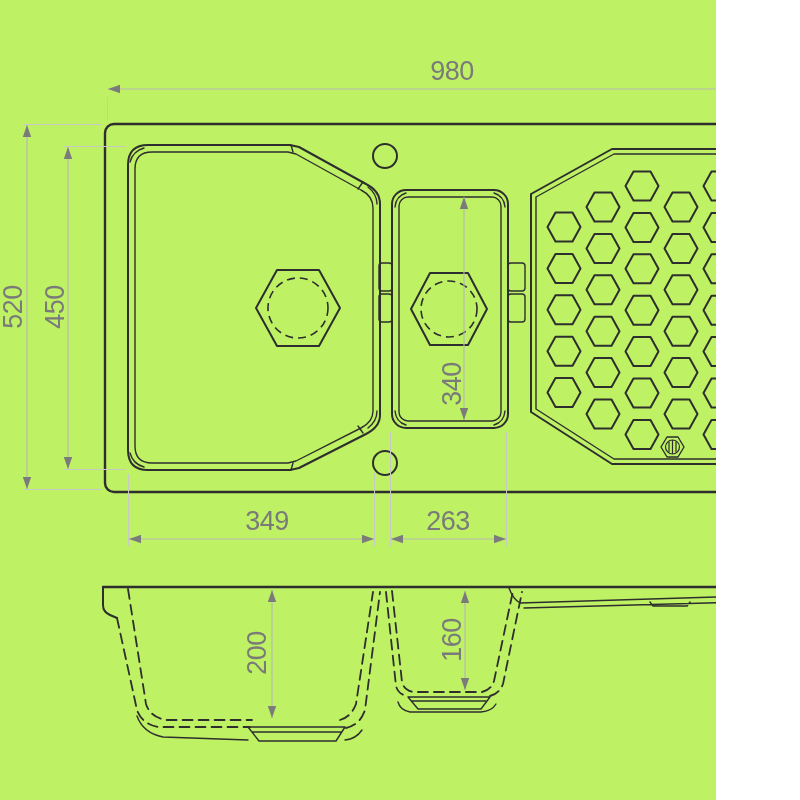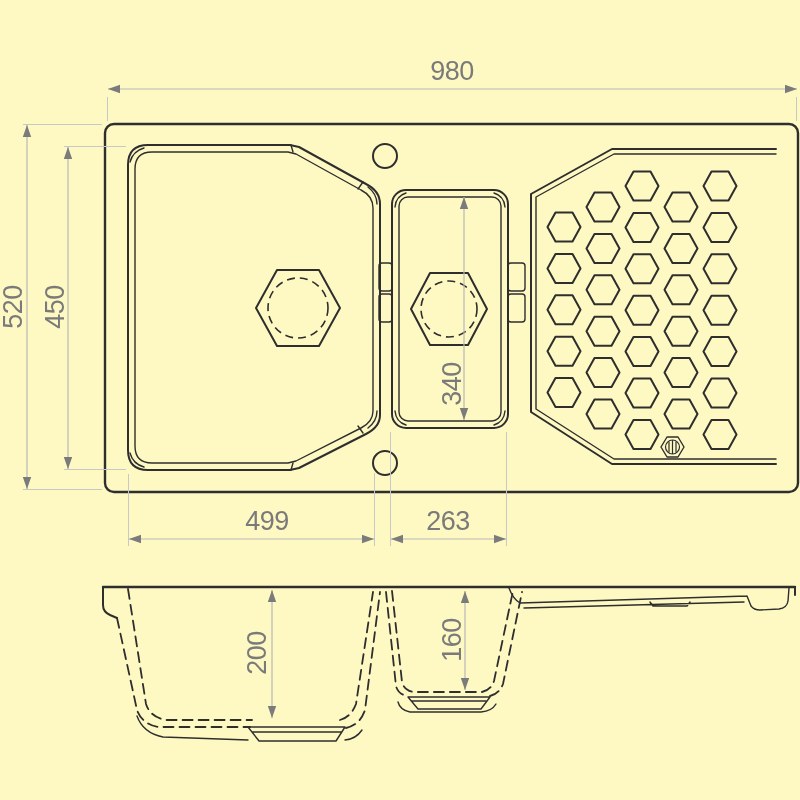--- a/index.html
+++ b/index.html
@@ -1,16 +1,16 @@
 <!DOCTYPE html>
 <html><head>
 <meta charset="utf-8">
 <style>
   html,body{margin:0;padding:0;background:#ffffff;}
-  #stage{position:relative;width:800px;height:800px;background:#fef9c3;overflow:hidden;
+  #stage{position:relative;width:716px;height:800px;background:#bef264;overflow:hidden;
          font-family:"Liberation Sans", sans-serif;}
   #drawing{position:absolute;left:0;top:0;}
   .dim-label{position:absolute;font-size:27px;font-weight:400;color:#7a7a7a;
              letter-spacing:-0.5px;white-space:nowrap;
              transform:translate(-50%,-50%);line-height:1;}
   .dim-label.rot{transform:translate(-50%,-50%) rotate(-90deg);}
   svg .obj{fill:none;stroke:#2e2e2e;stroke-width:2;stroke-linejoin:round;stroke-linecap:round;}
   svg .thick{stroke-width:2.4;}
   svg .thin{stroke-width:1.4;}
   svg .hidden-line{fill:none;stroke:#2e2e2e;stroke-width:1.8;stroke-dasharray:10 6;stroke-linecap:round;}
@@ -150,18 +150,18 @@
           <path d="M272,718 l-4.2,-12 h8.4 z"></path>
         <path d="M465,591 l-4.2,12 h8.4 z"></path>
           <path d="M465,690 l-4.2,-12 h8.4 z"></path>
       </g>
     </g>
   </svg>
 
   <span class="dim-label" style="left:452px;top:71px;">980</span>
   <span class="dim-label rot" style="left:13px;top:307px;">520</span>
   <span class="dim-label rot" style="left:55px;top:307px;">450</span>
-  <span class="dim-label" style="left:267px;top:521px;">499</span>
+  <span class="dim-label" style="left:267px;top:521px;">349</span>
   <span class="dim-label" style="left:448px;top:521px;">263</span>
   <span class="dim-label rot" style="left:452px;top:384px;">340</span>
   <span class="dim-label rot" style="left:257px;top:653px;">200</span>
   <span class="dim-label rot" style="left:452px;top:640px;">160</span>
 </div>
 
 </body></html>

